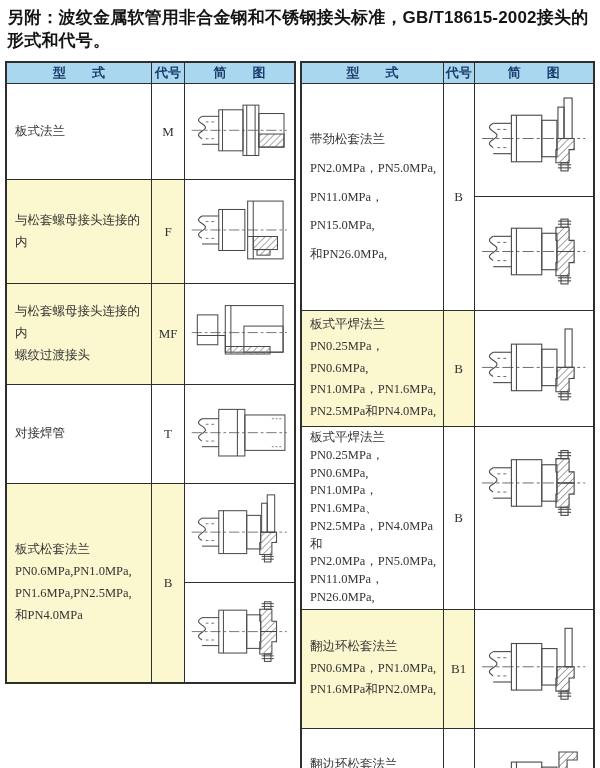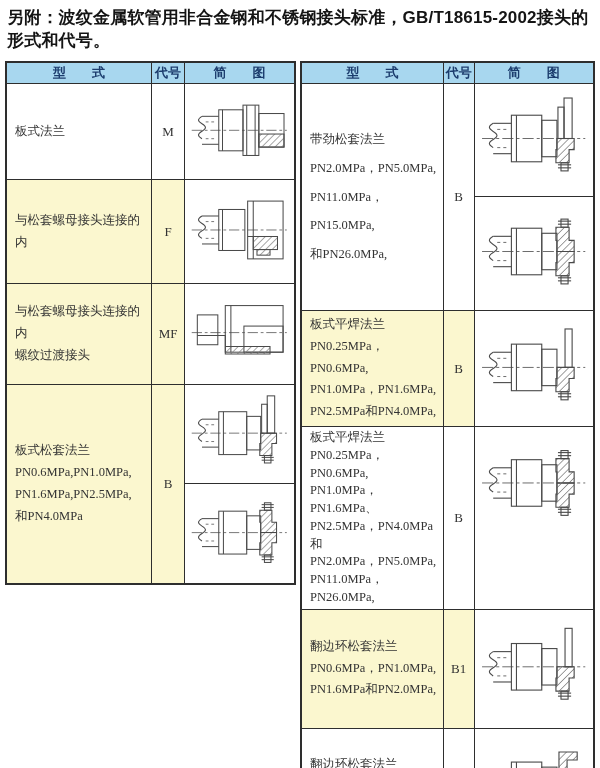--- a/index.html
+++ b/index.html
@@ -149,20 +149,45 @@
                       <line x1="46" y1="16" x2="46" y2="66"></line>
                       <rect x="60" y="38" width="42" height="28"></rect>
                       <path d="M10,48 H40 V68 H88 V60 H40 V48 Z" fill="url(#hx)"></path>
                       <line x1="4" y1="45" x2="106" y2="45" stroke-dasharray="11 3 3 3" stroke-width="0.8"></line>
                     </g>
                   </svg>
                 </div>
               </div>
           </td>
         </tr>
+        <tr style="height:99px">
+          <td class="type">对接焊管</td>
+          <td class="code">T</td>
+          <td class="diag">
+            <div class="dstack">
+                <div class="d" style="height:97px">
+                  <svg viewBox="0 0 110 92" preserveAspectRatio="xMidYMid meet">
+                    <g stroke="#4a4a4a" stroke-width="1.1" fill="none">
+                      <path d="M15,30c-5,3-5,5,0,8c5,3,5,5,0,8c-5,3-5,5,0,8"></path>
+                      <line x1="15" y1="30" x2="33" y2="30"></line>
+                      <line x1="15" y1="60" x2="33" y2="60"></line>
+                      <line x1="19" y1="36" x2="29" y2="36" stroke-dasharray="3 3" stroke-width="0.8"></line>
+                      <line x1="19" y1="54" x2="29" y2="54" stroke-dasharray="3 3" stroke-width="0.8"></line>
+                      <rect x="33" y="20" width="28" height="50"></rect>
+                      <line x1="53" y1="20" x2="53" y2="70"></line>
+                      <rect x="61" y="26" width="43" height="38"></rect>
+                      <line x1="90" y1="30" x2="102" y2="30" stroke-dasharray="2 2" stroke-width="0.8"></line>
+                      <line x1="90" y1="60" x2="102" y2="60" stroke-dasharray="2 2" stroke-width="0.8"></line>
+                      <line x1="4" y1="45" x2="106" y2="45" stroke-dasharray="11 3 3 3" stroke-width="0.8"></line>
+                    </g>
+                  </svg>
+                </div>
+              </div>
+          </td>
+        </tr>
         <tr class="hl" style="height:164px">
           <td class="type">板式松套法兰
 PN0.6MPa,PN1.0MPa,
 PN1.6MPa,PN2.5MPa,
 和PN4.0MPa</td>
           <td class="code">B</td>
           <td class="diag">
             <div class="dstack">
               <div class="d" style="height:98px">
                   <svg viewBox="0 0 110 92" preserveAspectRatio="xMidYMid meet">

